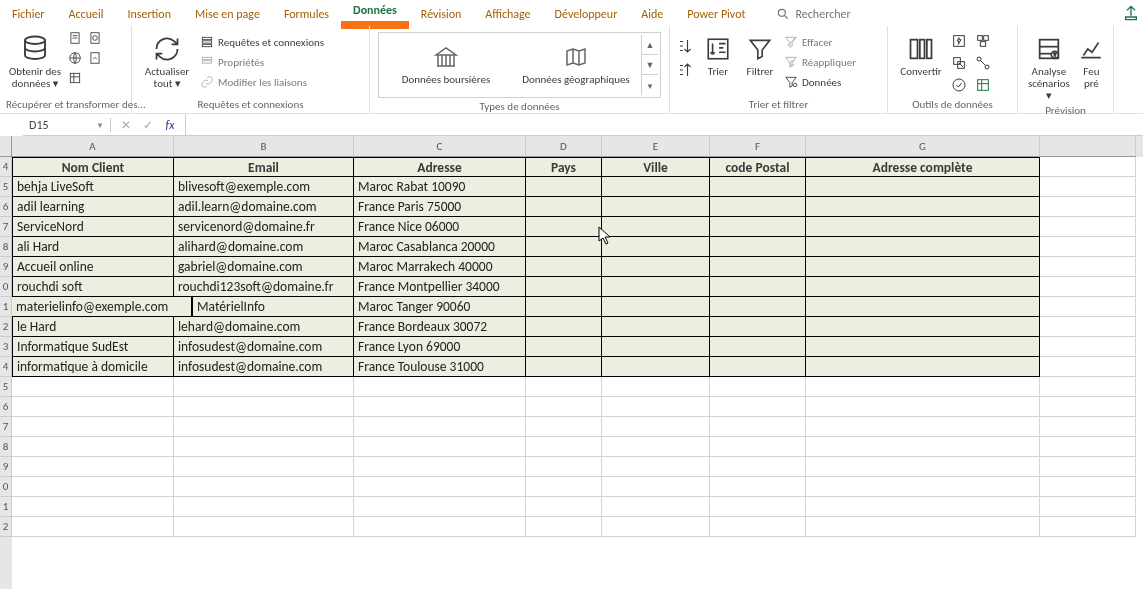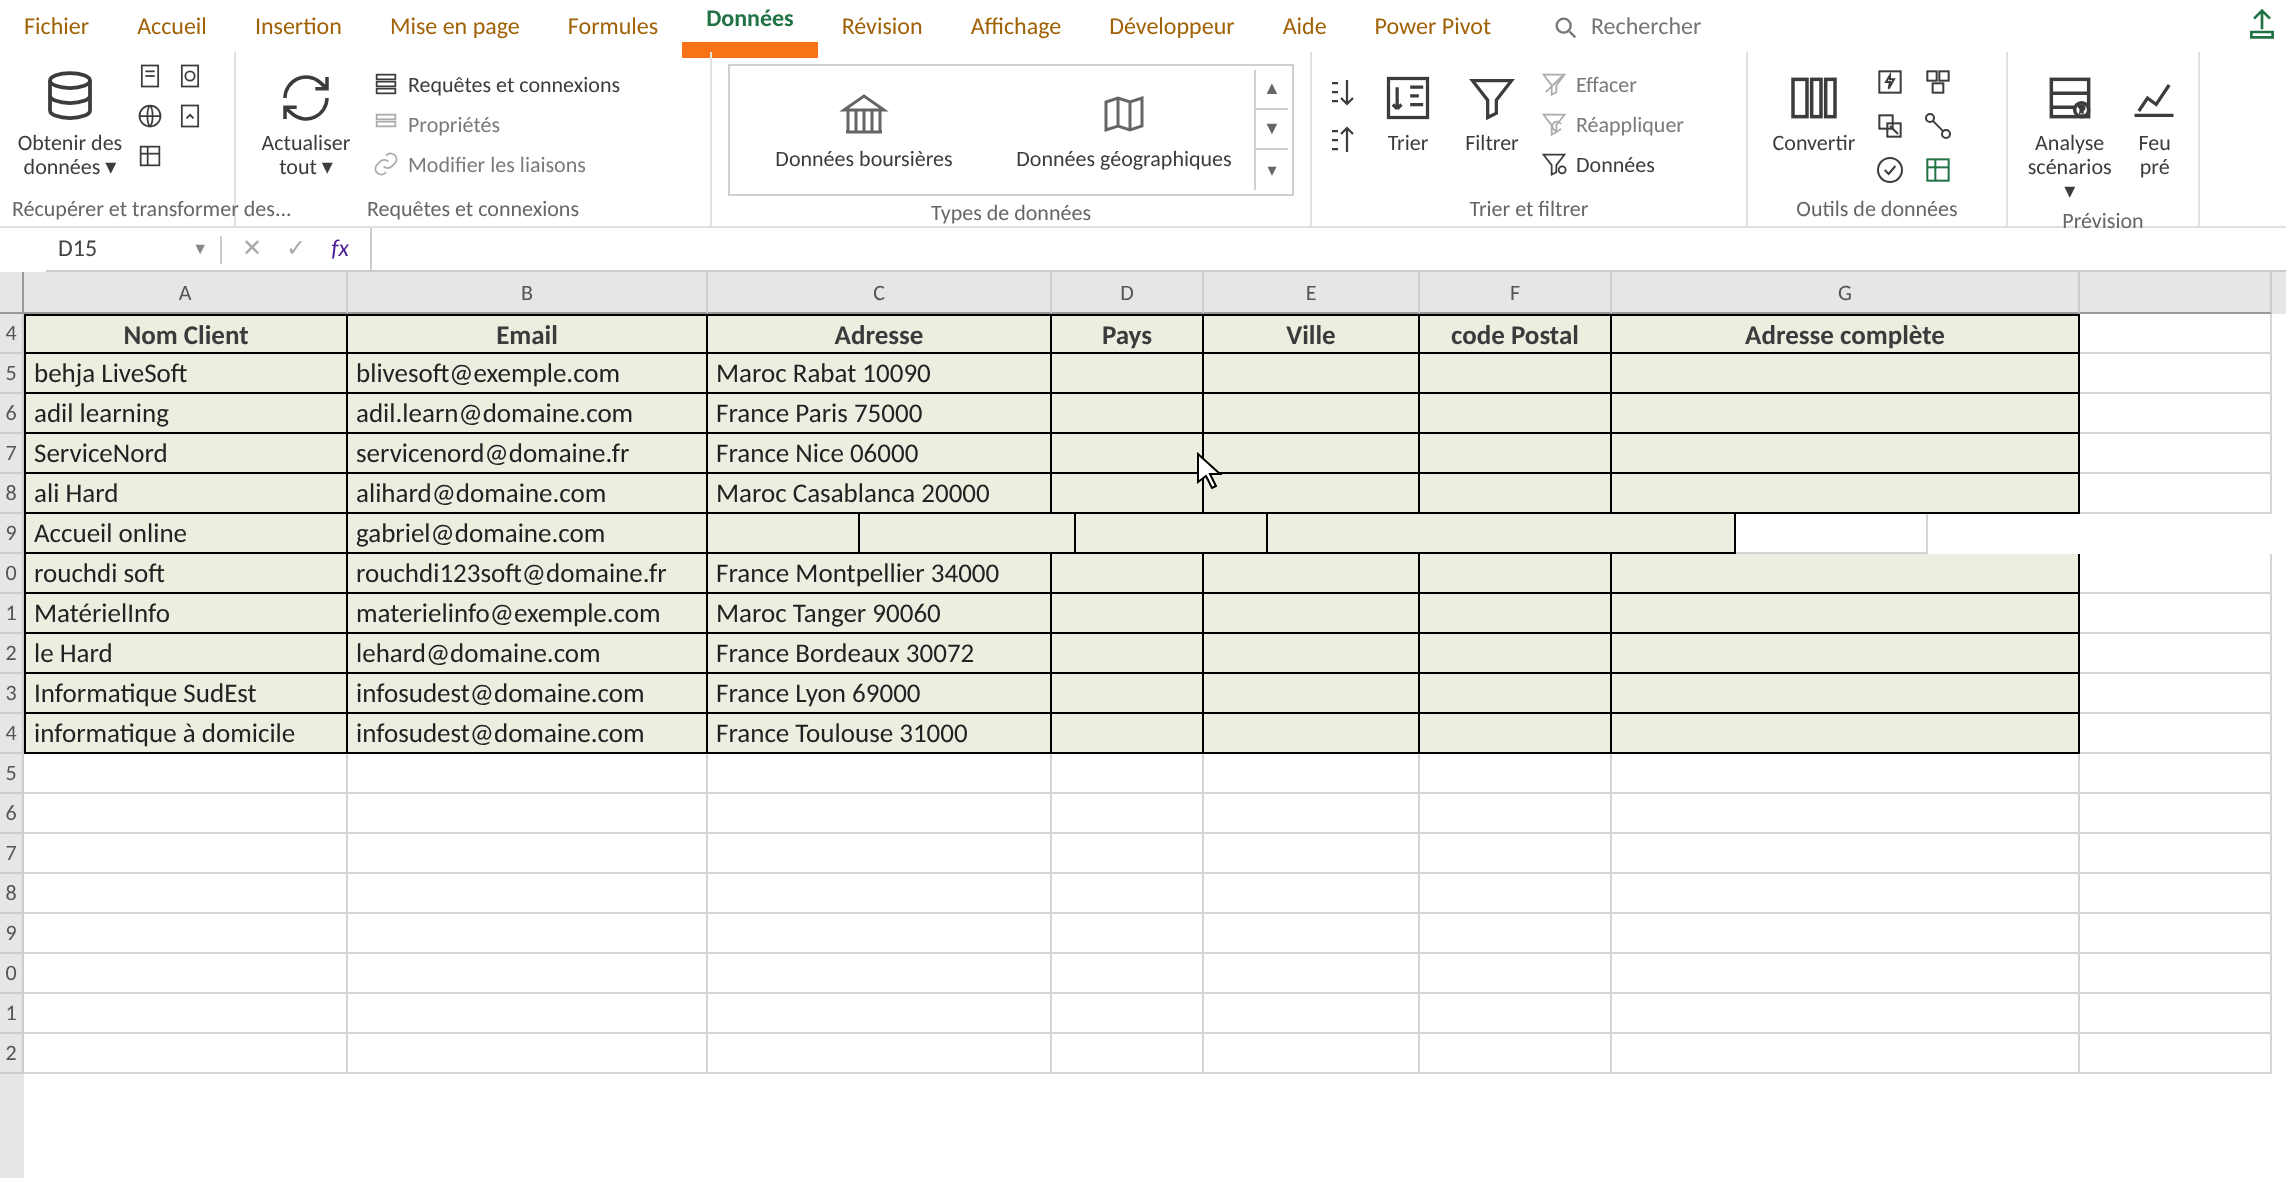--- a/index.html
+++ b/index.html
@@ -88,21 +88,21 @@
   </div>
   <div class="share-icon">
     <svg width="16" height="16" viewBox="0 0 24 24" fill="none" stroke="#217346" stroke-width="2">
         <path d="M12 2v14M6 8l6-6 6 6M4 18h16v4H4z"></path>
       </svg>
   </div>
 </div>
 
 <div class="ribbon">
 
-  <div class="group" style="width:118px">
+  <div class="group" style="width:132px">
     <div class="group-body">
       <div class="big-btn">
         <div class="icon-wrap">
             <svg width="30" height="30" viewBox="0 0 24 24" fill="none" stroke="#3c3c3c" stroke-width="1.5">
               <ellipse cx="12" cy="5" rx="8" ry="3"></ellipse>
               <path d="M4 5v6c0 1.7 3.6 3 8 3s8-1.3 8-3V5"></path>
               <path d="M4 11v6c0 1.7 3.6 3 8 3s8-1.3 8-3v-6"></path>
             </svg>
           </div>
         <div class="lbl"><span>Obtenir des données</span> ▾</div>
@@ -452,39 +452,40 @@
           <div class="cell data-cell cC">Maroc Casablanca 20000</div>
           <div class="cell data-cell cD"></div>
           <div class="cell data-cell cE"></div>
           <div class="cell data-cell cF"></div>
           <div class="cell data-cell cG"></div>
           <div class="cell empty cH"></div>
         </div>
         <div class="row">
           <div class="cell data-cell cA first">Accueil online</div>
           <div class="cell data-cell cB">gabriel@domaine.com</div>
+          <div class="cell data-cell cC">Maroc Marrakech 40000</div>
           <div class="cell data-cell cD"></div>
           <div class="cell data-cell cE"></div>
           <div class="cell data-cell cF"></div>
           <div class="cell data-cell cG"></div>
           <div class="cell empty cH"></div>
         </div>
         <div class="row">
           <div class="cell data-cell cA first">rouchdi soft</div>
           <div class="cell data-cell cB">rouchdi123soft@domaine.fr</div>
           <div class="cell data-cell cC">France Montpellier 34000</div>
           <div class="cell data-cell cD"></div>
           <div class="cell data-cell cE"></div>
           <div class="cell data-cell cF"></div>
           <div class="cell data-cell cG"></div>
           <div class="cell empty cH"></div>
         </div>
         <div class="row">
+          <div class="cell data-cell cB">materielinfo@exemple.com</div>
           <div class="cell data-cell cA first">MatérielInfo</div>
-          <div class="cell data-cell cB">materielinfo@exemple.com</div>
           <div class="cell data-cell cC">Maroc Tanger 90060</div>
           <div class="cell data-cell cD"></div>
           <div class="cell data-cell cE"></div>
           <div class="cell data-cell cF"></div>
           <div class="cell data-cell cG"></div>
           <div class="cell empty cH"></div>
         </div>
         <div class="row">
           <div class="cell data-cell cA first">le Hard</div>
           <div class="cell data-cell cB">lehard@domaine.com</div>

